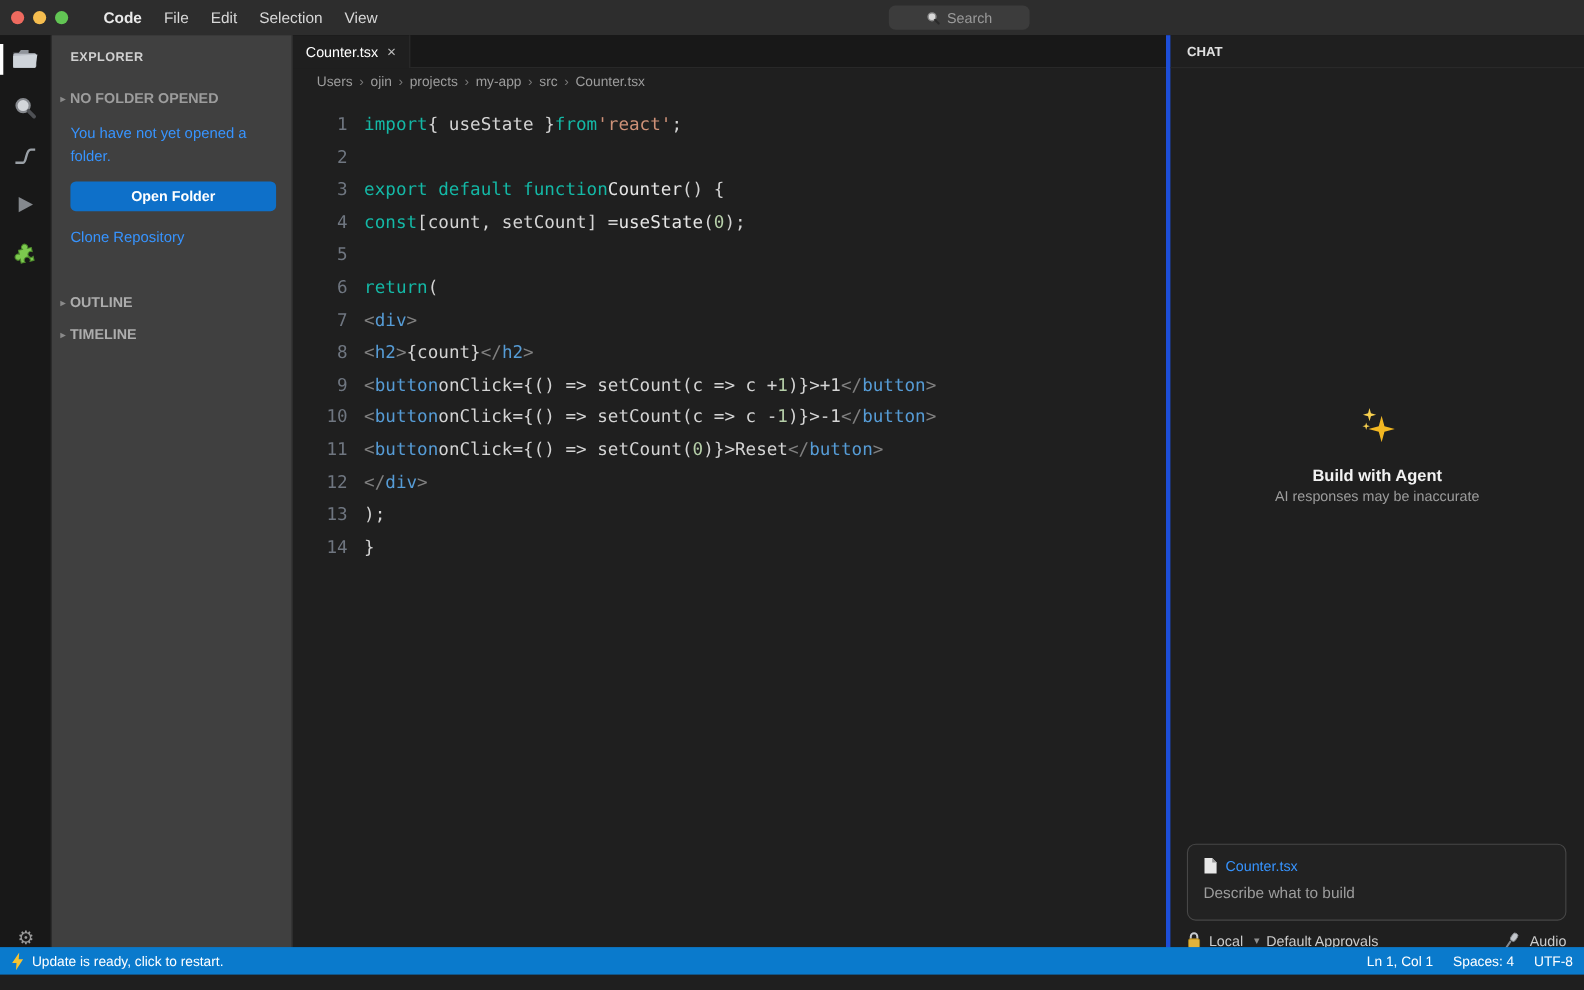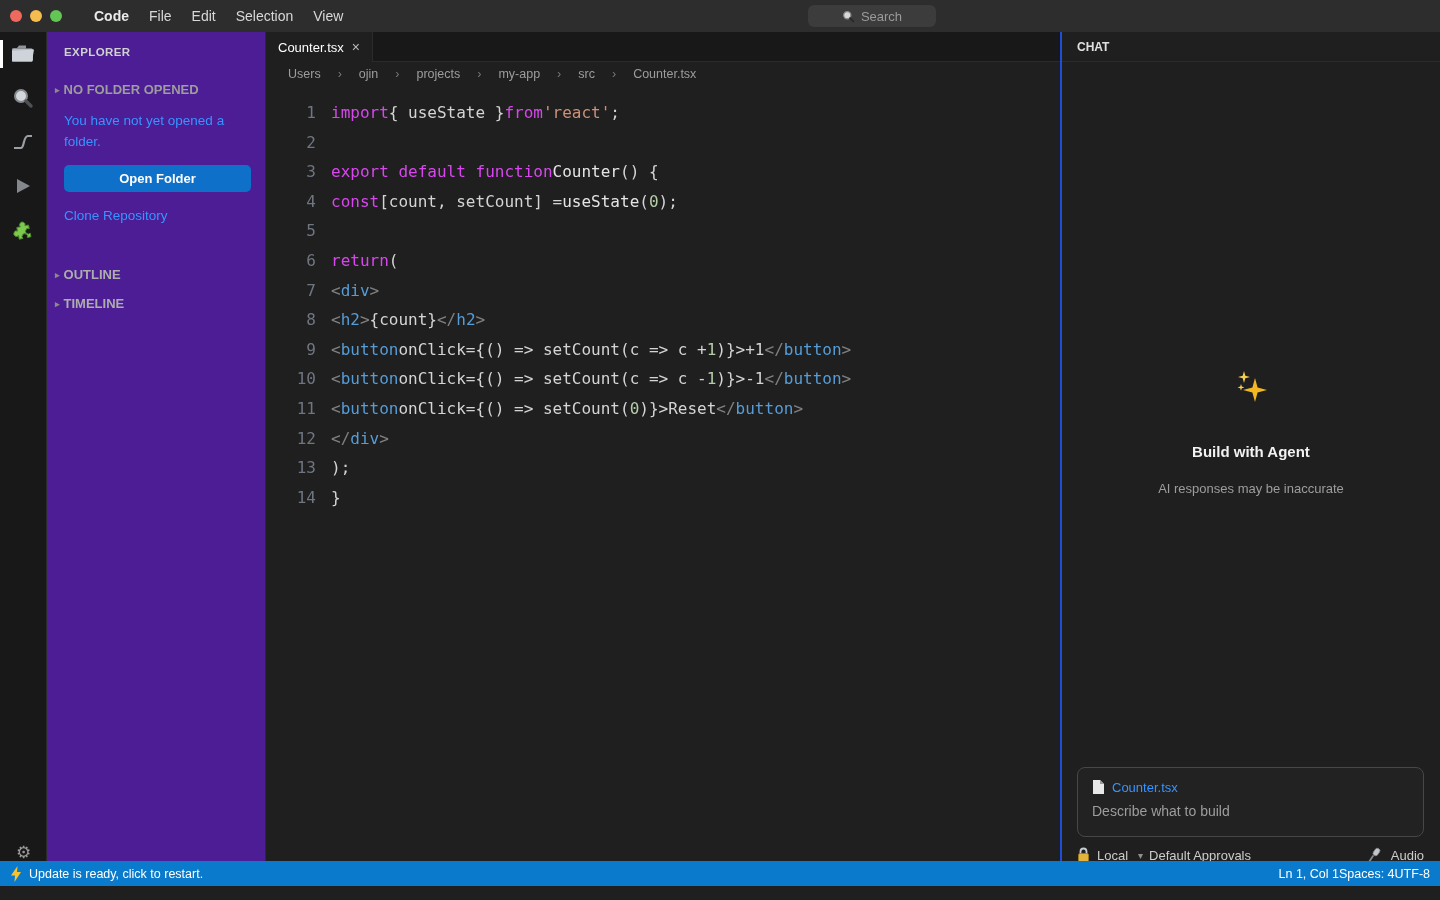--- a/index.html
+++ b/index.html
@@ -26,21 +26,21 @@
   .activitybar { width:47px; background:#181818; border-right:1px solid #2b2b2b;
                  position:relative; display:flex; flex-direction:column; align-items:center; }
   .ab-item { width:47px; height:44px; display:flex; align-items:center; justify-content:center;
              position:relative; }
   .ab-item.active::before { content:""; position:absolute; left:0; top:8px; width:3px; height:28px;
                             background:#ffffff; }
   .ab-gear { position:absolute; bottom:8px; left:0; width:47px; height:30px; display:flex;
              align-items:center; justify-content:center; color:#9a9a9a; font-size:17px; }
 
   
-  .sidebar { width:219px; background:#4c1d95; border-right:1px solid #2b2b2b;
+  .sidebar { width:219px; background:#404040; border-right:1px solid #2b2b2b;
              position:relative; color:#cccccc; }
   .sb-title { padding:14px 0 0 17px; font-size:11.5px; font-weight:700; letter-spacing:.4px;
               color:#d0d0d0; }
   .sb-section { margin:24px 0 0 8px; font-size:13px; font-weight:700; color:#9d9d9d;
                 display:flex; align-items:center; gap:4px; }
   .sb-arrow { font-size:9px; color:#8a8a8a; }
   .sb-msg { margin:13px 17px 0 17px; color:#3794ff; font-size:13.5px; line-height:21px; }
   .sb-button { margin:13px 15px 0 17px; width:187px; height:27px; background:#0e70c9;
                border:none; border-radius:5px; color:#ffffff; font-size:13px; font-weight:600;
                font-family:inherit; cursor:pointer; display:block; }
@@ -49,56 +49,56 @@
             display:flex; align-items:center; gap:4px; }
   .sb-row + .sb-row { margin-top:14px; }
 
   
   .editor { flex:1; background:#1f1f1f; display:flex; flex-direction:column; min-width:0; }
   .tabstrip { height:30px; background:#181818; display:flex; border-bottom:1px solid #2b2b2b; }
   .tab { background:#1f1f1f; height:30px; padding:0 12px; display:flex; align-items:center;
          gap:8px; border-right:1px solid #2b2b2b; font-size:13px; color:#ffffff; }
   .tab-close { color:#bbbbbb; font-size:14px; cursor:pointer; }
   .breadcrumbs { height:24px; display:flex; align-items:center; padding-left:22px;
-                 font-size:12.5px; color:#9d9d9d; gap:17px; }
+                 font-size:12.5px; color:#9d9d9d; gap:6px; }
   .bc-sep { color:#7a7a7a; }
   .bc-item { cursor:pointer; }
   .code { flex:1; padding-top:12px; font-family:"DejaVu Sans Mono","Liberation Mono",monospace;
           font-size:16px; line-height:29.6px; overflow:hidden; }
   .code-line { display:flex; white-space:pre; }
   .gutter { flex:0 0 50px; text-align:right; color:#6f7680; user-select:none; }
   .line-content { margin-left:15px; color:#d4d4d4; }
-  .tok-k { color:#d946ef; } .tok-t { color:#569cd6;margin-top:32px; } .tok-f { color:#e5e5e5; }
+  .tok-k { color:#14b8a6; } .tok-t { color:#569cd6;margin-top:32px; } .tok-f { color:#e5e5e5; }
   .tok-s { color:#ce9178; } .tok-n { color:#b5cea8; } .tok-p { color:#d4d4d4; }
   .tok-b { color:#808080; }
 
   
-  .chat { width:380px; background:#1f1f1f; border-left:2px solid #1d4ed8; position:relative; }
+  .chat { width:380px; background:#1f1f1f; border-left:4px solid #1d4ed8; position:relative; }
   .chat-header { height:30px; border-bottom:1px solid #2b2b2b; display:flex; align-items:center;
                  padding-left:15px; font-size:12px; font-weight:700; color:#e0e0e0; }
   .chat-center { position:absolute; top:338px; left:0; right:0; display:flex;
-                 flex-direction:column; align-items:center; gap:21px; }
+                 flex-direction:column; align-items:center; gap:2px; }
   .chat-heading { margin-top:18px; color:#f2f2f2; font-size:15px; font-weight:700; }
   .chat-sub { color:#9d9d9d; font-size:13px; }
   .chat-input-card { position:absolute; left:15px; right:16px; bottom:38px; height:70px;
                      border:1px solid #474747; border-radius:8px; background:#222222;
                      padding:11px 14px; cursor:text; }
   .chip-row { display:flex; align-items:center; gap:7px; }
   .chip-label { color:#3794ff; font-size:13px; }
   .chat-placeholder { margin-top:8px; color:#9d9d9d; font-size:14px; }
   .chat-footer { position:absolute; left:15px; right:16px; bottom:10px; height:20px;
                  display:flex; align-items:center; font-size:13px; color:#cccccc; }
   .cf-caret { color:#8f8f8f; font-size:10px; margin:0 6px 0 10px; }
   .cf-right { margin-left:auto; display:flex; align-items:center; gap:10px; }
 
   
   .statusbar { position:absolute; left:0; right:0; bottom:14px; height:25px; background:#0a7acc;
                color:#ffffff; display:flex; align-items:center; font-size:12.5px; }
   .sb-left { display:flex; align-items:center; gap:7px; padding-left:10px; }
-  .sb-right { margin-left:auto; display:flex; padding-right:10px; }
+  .sb-right { margin-left:auto; display:flex; gap:18px; padding-right:10px; }
   .sb-right span { cursor:pointer; }
 
   svg { display:block; }
 </style>
 </head>
 <body>
 
 <div class="titlebar">
   <div class="lights">
     <div class="light r"></div>

